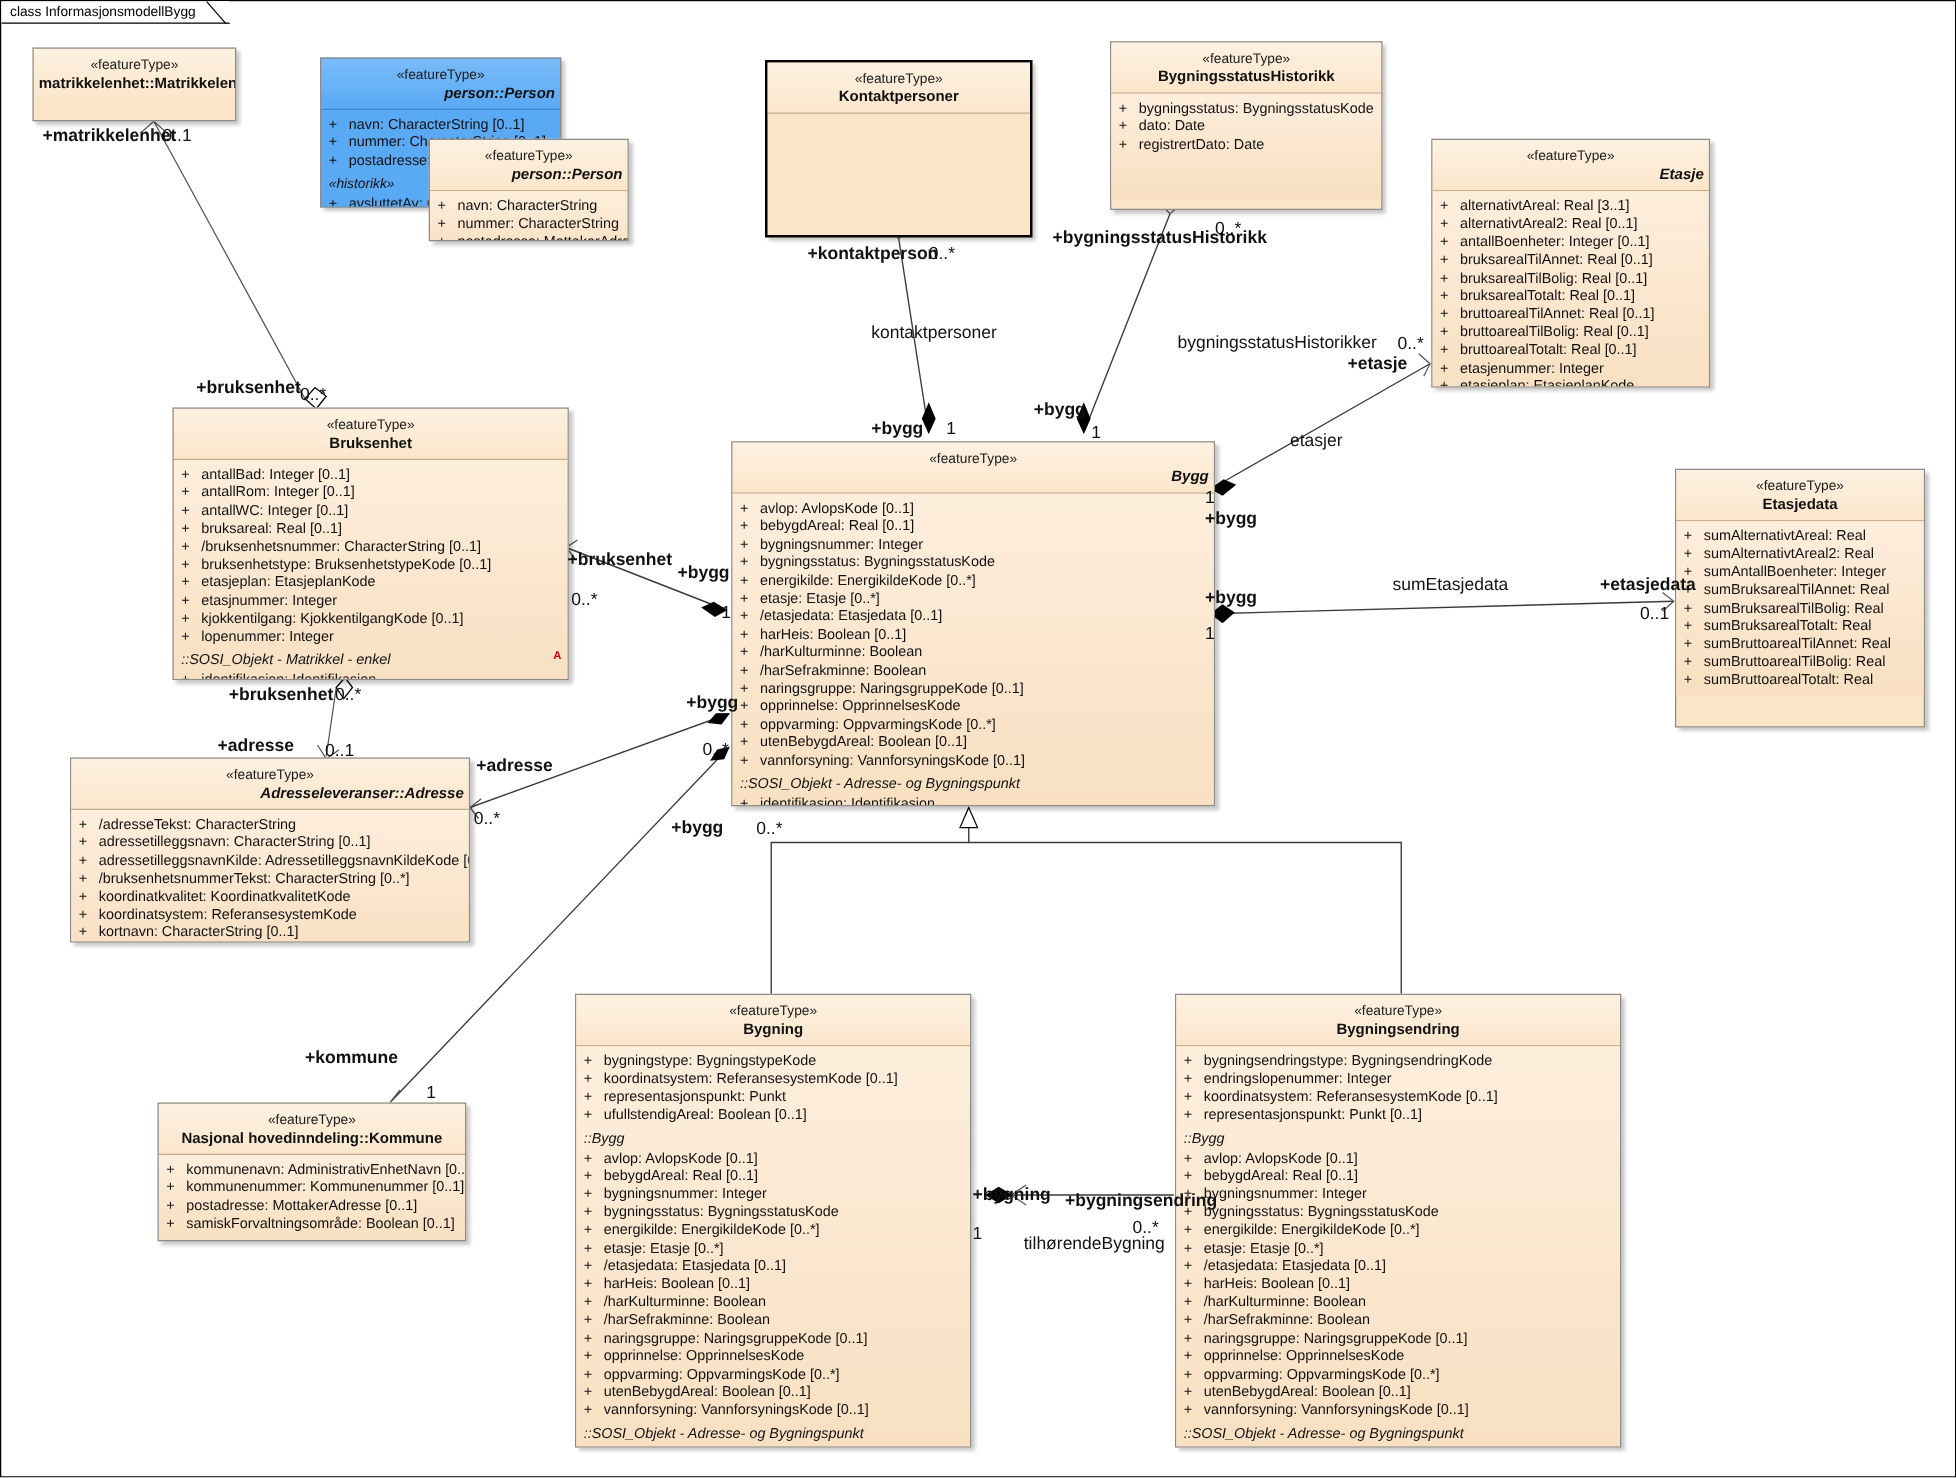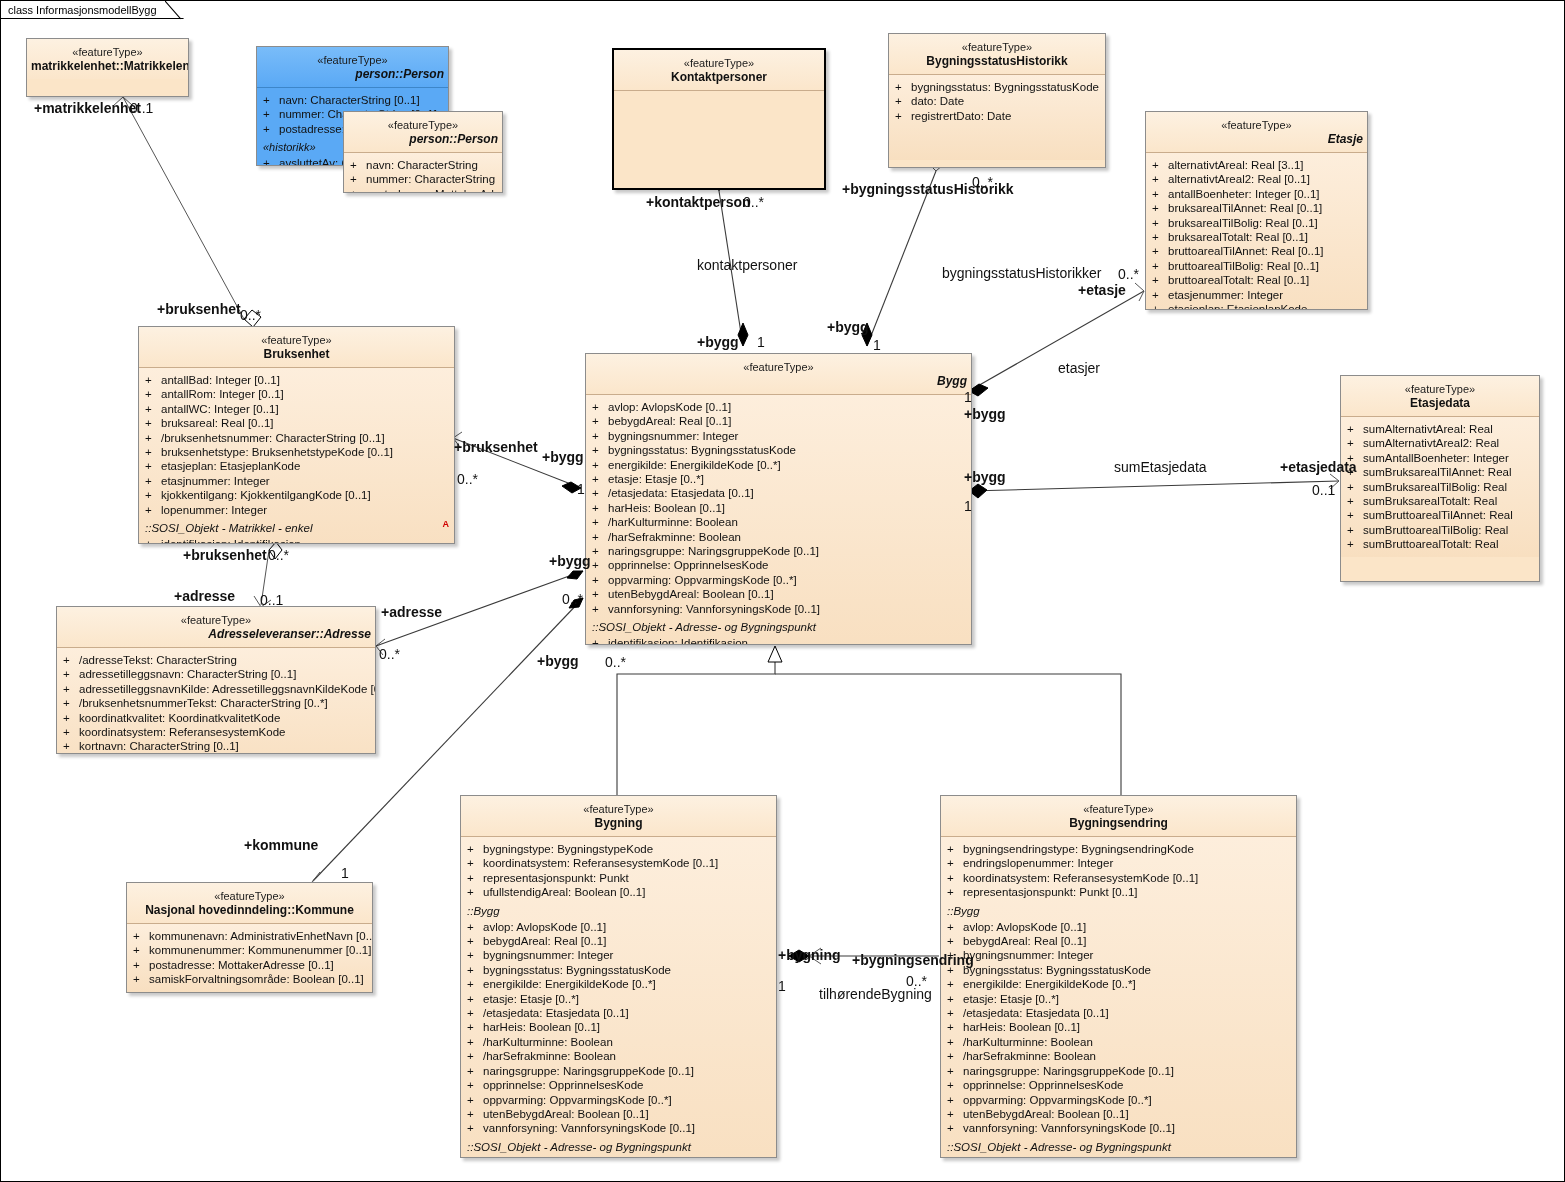--- a/index.html
+++ b/index.html
@@ -418,21 +418,21 @@
   <span class="lbl" style="left:756px; top:333px;">1</span>
 
   <span class="lbl b" style="left:841px; top:180px;">+bygningsstatusHistorikk</span>
   <span class="lbl" style="left:971px; top:173px;">0..*</span>
   <span class="lbl" style="left:911px; top:264px;margin-left:30px;">bygningsstatusHistorikker</span>
   <span class="lbl b" style="left:826px; top:318px;">+bygg</span>
   <span class="lbl" style="left:872px; top:336px;">1</span>
 
   <span class="lbl b" style="left:1077px; top:281px;">+etasje</span>
   <span class="lbl" style="left:1117px; top:265px;">0..*</span>
-  <span class="lbl" style="left:1057px; top:343px;margin-top:16px;">etasjer</span>
+  <span class="lbl" style="left:1031px; top:343px;">etasjer</span>
   <span class="lbl b" style="left:963px; top:405px;">+bygg</span>
   <span class="lbl" style="left:963px; top:388px;">1</span>
 
   <span class="lbl b" style="left:1279px; top:458px;">+etasjedata</span>
   <span class="lbl" style="left:1311px; top:481px;">0..1</span>
   <span class="lbl" style="left:1113px; top:458px;">sumEtasjedata</span>
   <span class="lbl b" style="left:963px; top:468px;">+bygg</span>
   <span class="lbl" style="left:963px; top:497px;">1</span>
 
   <span class="lbl b" style="left:453px; top:438px;">+bruksenhet</span>

